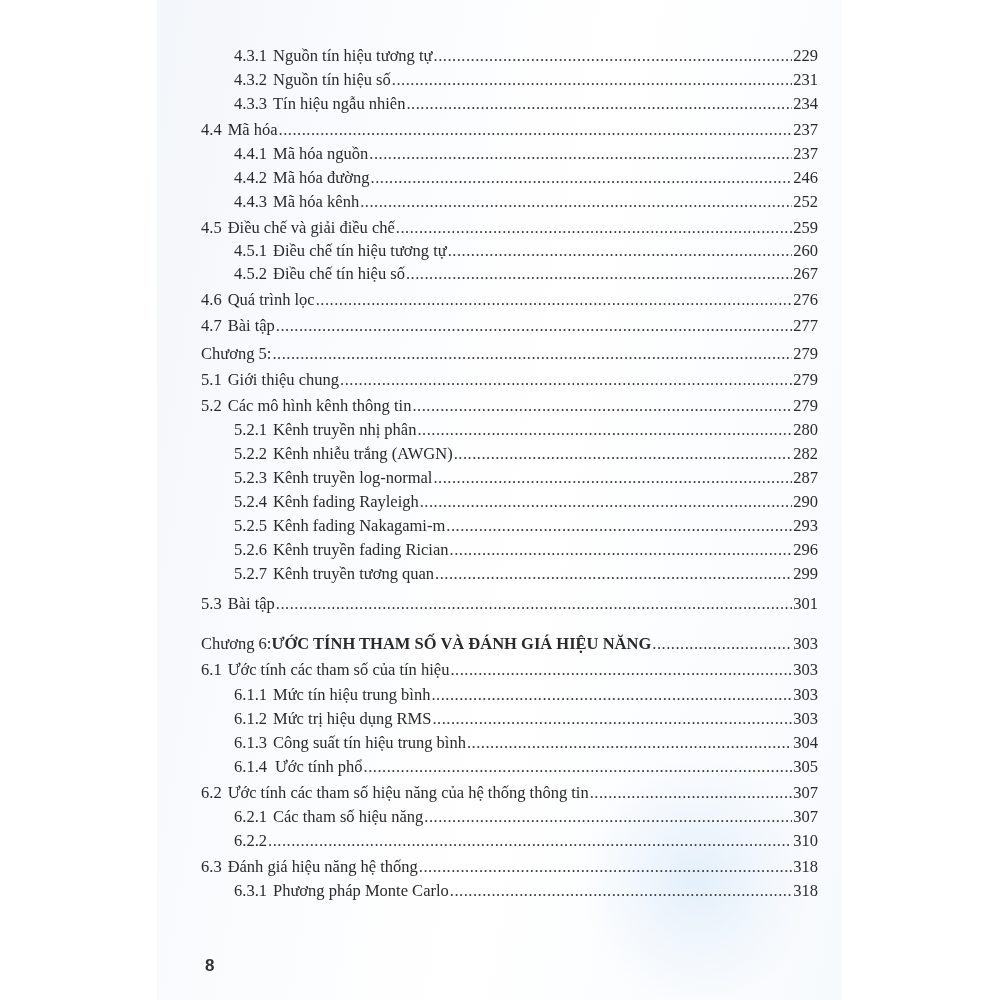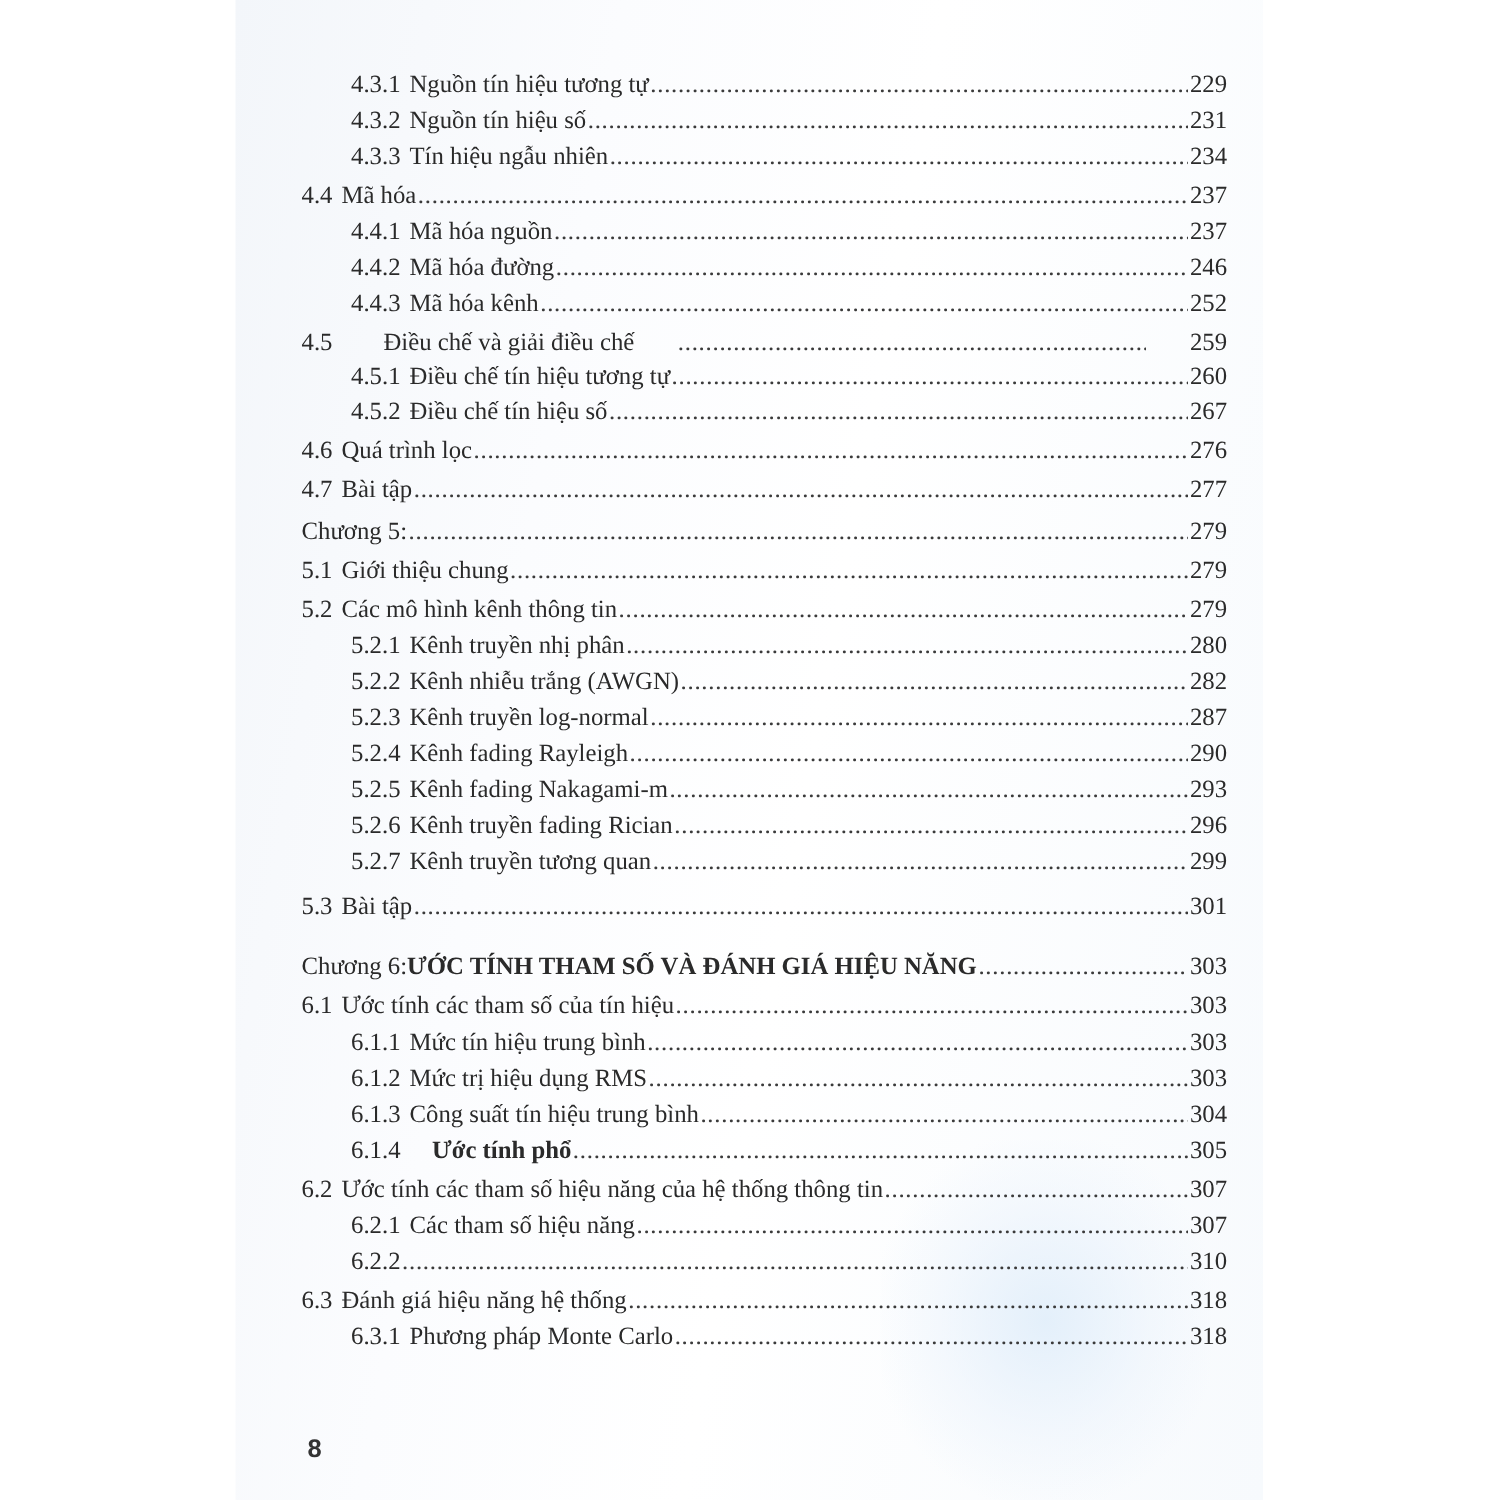--- a/index.html
+++ b/index.html
@@ -88,21 +88,21 @@
       <span class="title" style="margin-left: 6px;">Mã hóa đường</span>
       <span class="leader"></span>
       <span class="pg">246</span>
     </div>
     <div class="row lvl2" style="top: 191px; width: 584px;">
       <span class="num">4.4.3</span>
       <span class="title" style="margin-left: 6px;">Mã hóa kênh</span>
       <span class="leader"></span>
       <span class="pg">252</span>
     </div>
-    <div class="row lvl1" style="top: 217px; width: 617px; gap: 28px;">
+    <div class="row lvl1" style="top: 217px; width: 617px;">
       <span class="num">4.5</span>
       <span class="title" style="margin-left: 6px;">Điều chế và giải điều chế</span>
       <span class="leader"></span>
       <span class="pg">259</span>
     </div>
     <div class="row lvl2" style="top: 240px; width: 584px;">
       <span class="num">4.5.1</span>
       <span class="title" style="margin-left: 6px;">Điều chế tín hiệu tương tự</span>
       <span class="leader"></span>
       <span class="pg">260</span>
@@ -215,21 +215,21 @@
       <span class="pg">303</span>
     </div>
     <div class="row lvl2" style="top: 732px; width: 584px;">
       <span class="num">6.1.3</span>
       <span class="title" style="margin-left: 6px;">Công suất tín hiệu trung bình</span>
       <span class="leader"></span>
       <span class="pg">304</span>
     </div>
     <div class="row lvl2" style="top: 756px; width: 584px;">
       <span class="num">6.1.4</span>
-      <span class="title" style="margin-left: 21px; font-weight: bold;">Ước tính phổ</span>
+      <span class="title" style="margin-left: 8px;">Ước tính phổ</span>
       <span class="leader"></span>
       <span class="pg">305</span>
     </div>
     <div class="row lvl1" style="top: 782px; width: 617px;">
       <span class="num">6.2</span>
       <span class="title" style="margin-left: 6px;">Ước tính các tham số hiệu năng của hệ thống thông tin</span>
       <span class="leader"></span>
       <span class="pg">307</span>
     </div>
     <div class="row lvl2" style="top: 806px; width: 584px;">

